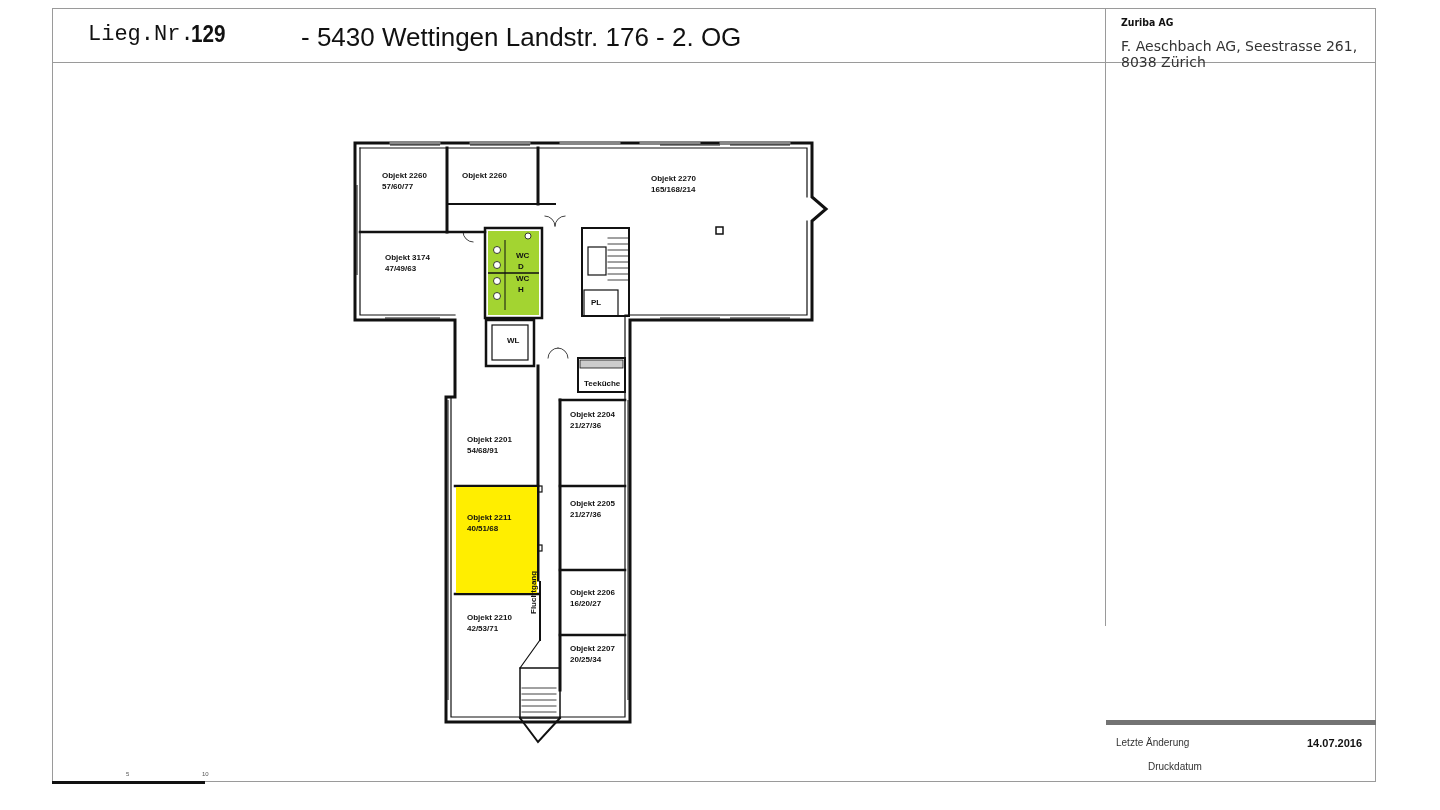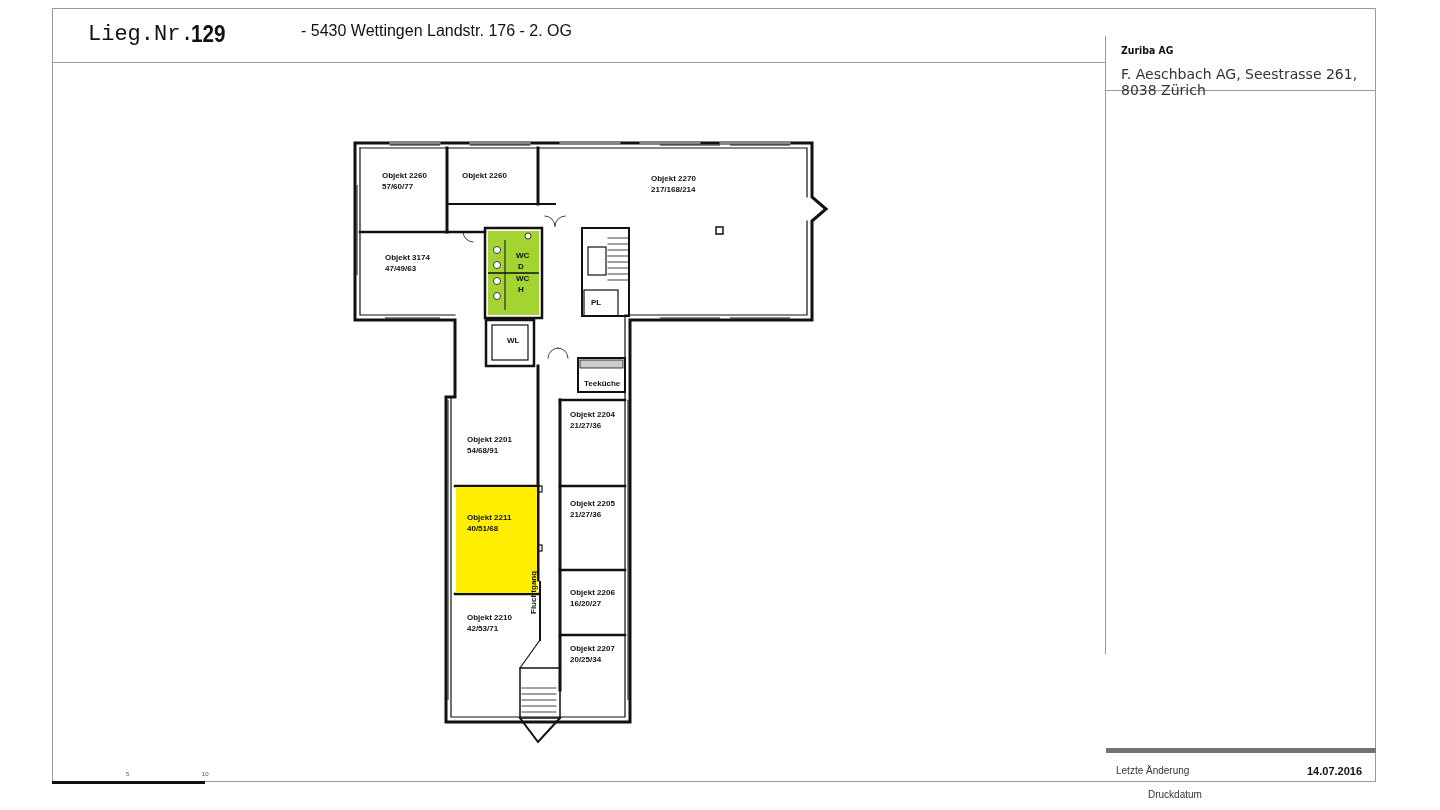--- a/index.html
+++ b/index.html
@@ -1,22 +1,22 @@
 <!DOCTYPE html>
 <html><head>
 <meta charset="utf-8">
 <style>
   html, body { margin: 0; padding: 0; background: #ffffff; }
   body { width: 1440px; height: 810px; position: relative; overflow: hidden; font-family: "Liberation Sans", sans-serif; color: #111; }
   .frame { position: absolute; left: 52px; top: 8px; width: 1324px; height: 774px; border: 1px solid #9a9a9a; box-sizing: border-box; }
   .header { position: absolute; left: 52px; top: 8px; width: 1054px; height: 55px; border-bottom: 1px solid #9a9a9a; box-sizing: border-box; }
   .lieg-label { position: absolute; left: 36px; top: 14px; font-size: 22px; font-family: Liberation Mono, monospace; }
   .lieg-num { position: absolute; left: 139px; top: 13px; font-size: 23px; font-weight: bold; transform: scaleX(0.9); transform-origin: left; }
-  .address { position: absolute; left: 249px; top: 14px; font-size: 16px; }
-  .side { position: absolute; left: 1105px; top: 8px; width: 271px; height: 618px; border-left: 1px solid #9a9a9a; box-sizing: border-box; margin-top: 28px; }
+  .address { position: absolute; left: 249px; top: 14px; font-size: 26px; }
+  .side { position: absolute; left: 1105px; top: 8px; width: 271px; height: 618px; border-left: 1px solid #9a9a9a; box-sizing: border-box; }
   .side-top { position: absolute; left: 0; top: 0; width: 100%; height: 55px; border-bottom: 1px solid #9a9a9a; box-sizing: border-box; }
   .company { position: absolute; left: 15px; top: 8px; font-size: 11px; font-weight: bold; font-family: "DejaVu Sans", sans-serif; transform: scaleX(0.85); transform-origin: left; }
   .company-addr { position: absolute; left: 15px; top: 30px; font-size: 14px; font-family: "DejaVu Sans", sans-serif; color: #333; }
   .side-bottom { position: absolute; left: 0; top: 712px; width: 100%; height: 62px; border-top: 5px solid #737373; box-sizing: border-box; }
   .lbl-change { position: absolute; left: 10px; top: 12px; font-size: 10px; color: #333; }
   .val-change { position: absolute; left: 201px; top: 12px; font-size: 11px; font-weight: bold; }
   .lbl-print { position: absolute; left: 10px; top: 36px; font-size: 10px; color: #333; padding-left: 32px; }
   .scale { position: absolute; left: 52px; top: 766px; width: 160px; height: 20px; }
   .scale-bar { position: absolute; left: 0; top: 15px; width: 153px; height: 3px; background: #111; }
   .scale-tick { position: absolute; top: 5px; font-size: 6px; color: #555; }
@@ -142,21 +142,21 @@
 
   <div class="room-label" style="left:382px;top:170px">
       <span>Objekt 2260</span>
       <span>57/60/77</span>
     </div>
   <div class="room-label" style="left:462px;top:170px">
       <span>Objekt 2260</span>
     </div>
   <div class="room-label" style="left:651px;top:173px">
       <span>Objekt 2270</span>
-      <span>217/168/214</span>
+      <span>165/168/214</span>
     </div>
   <div class="room-label" style="left:385px;top:252px">
       <span>Objekt 3174</span>
       <span>47/49/63</span>
     </div>
   <div class="room-label" style="left:467px;top:434px">
       <span>Objekt 2201</span>
       <span>54/68/91</span>
     </div>
   <div class="room-label" style="left:467px;top:512px">

